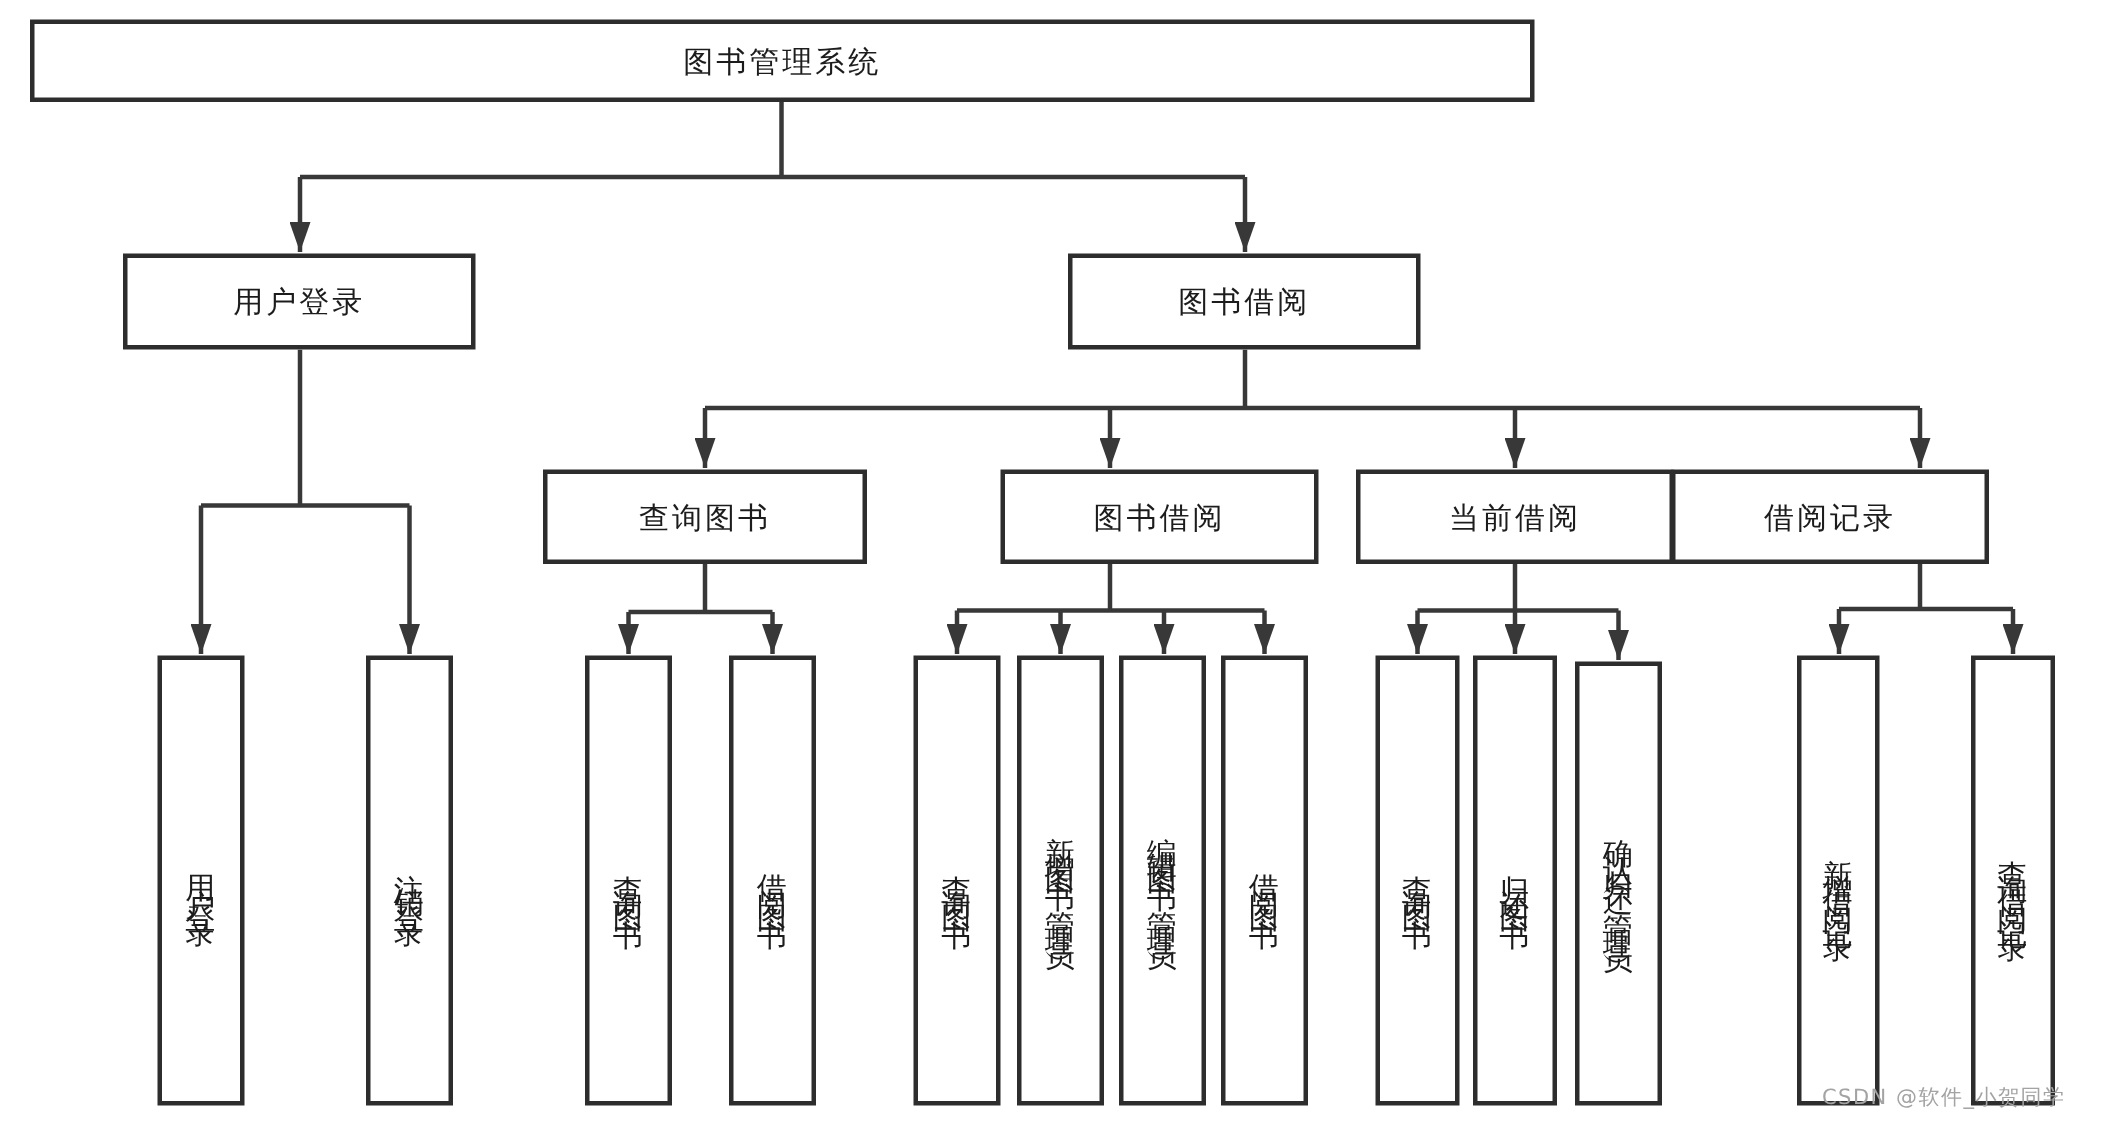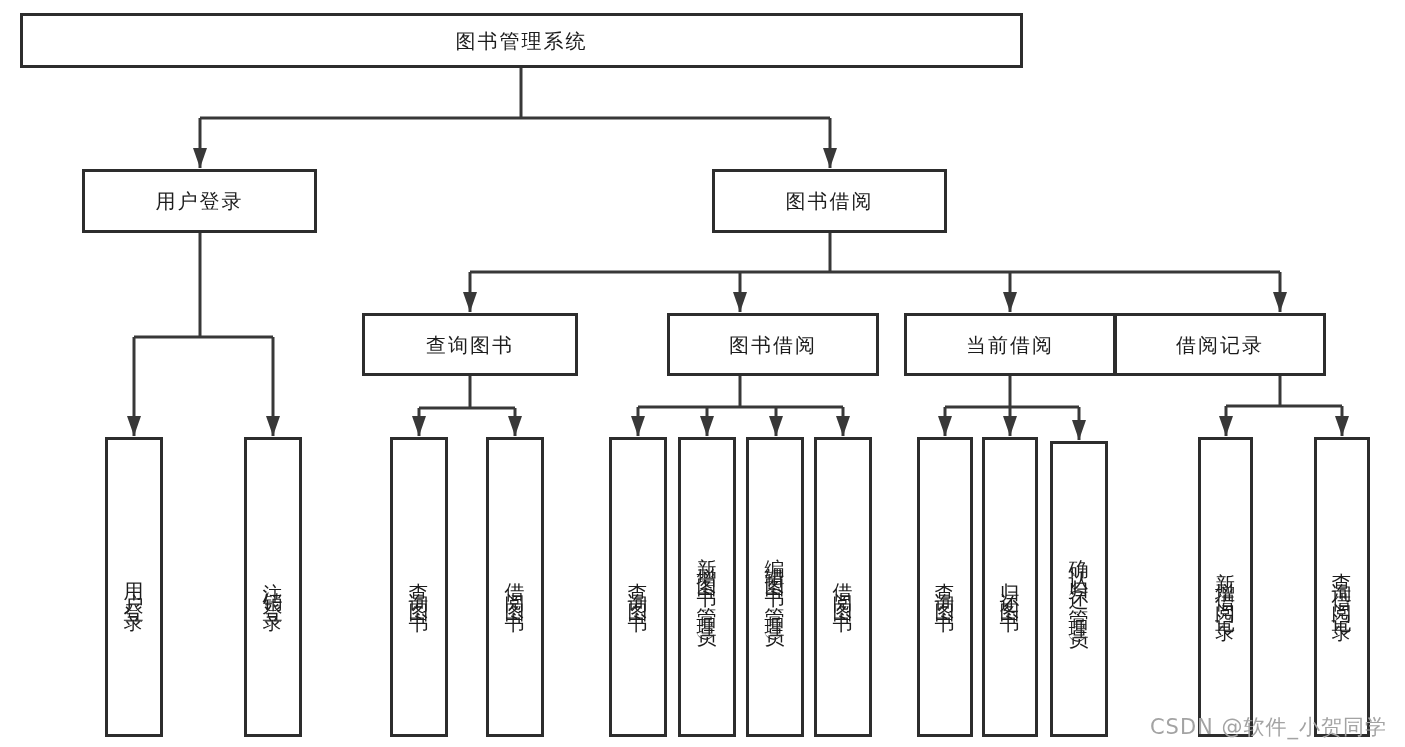--- a/index.html
+++ b/index.html
@@ -38,23 +38,23 @@
   }
   .node.leaf {
     writing-mode: vertical-rl;
     text-orientation: mixed;
     letter-spacing: 10px;
     font-size: 20px;
     white-space: normal;
   }
   .watermark {
     position: absolute;
-    right: 18px;
+    right: 28px;
     bottom: 6px;
-    font-size: 21px;
+    font-size: 14px;
     letter-spacing: 1px;
     color: var(--watermark, #a3a3a3);
     z-index: 5;
     pointer-events: none;
   }
 </style>
 </head>
 <body>
 
 <div class="canvas">

